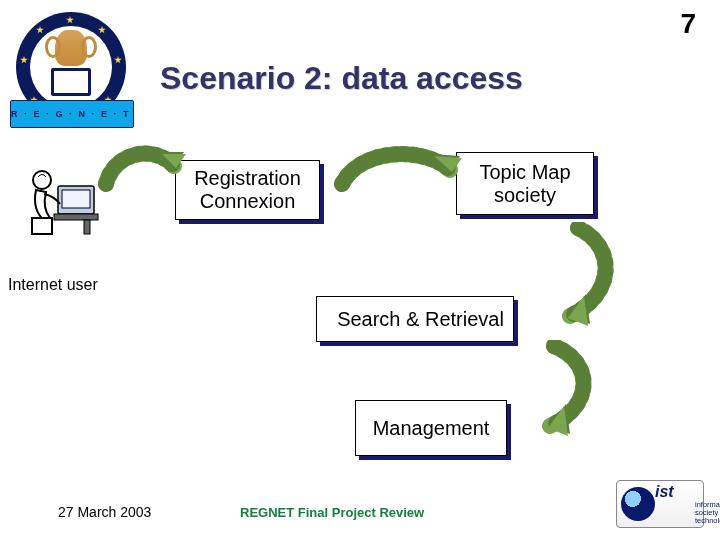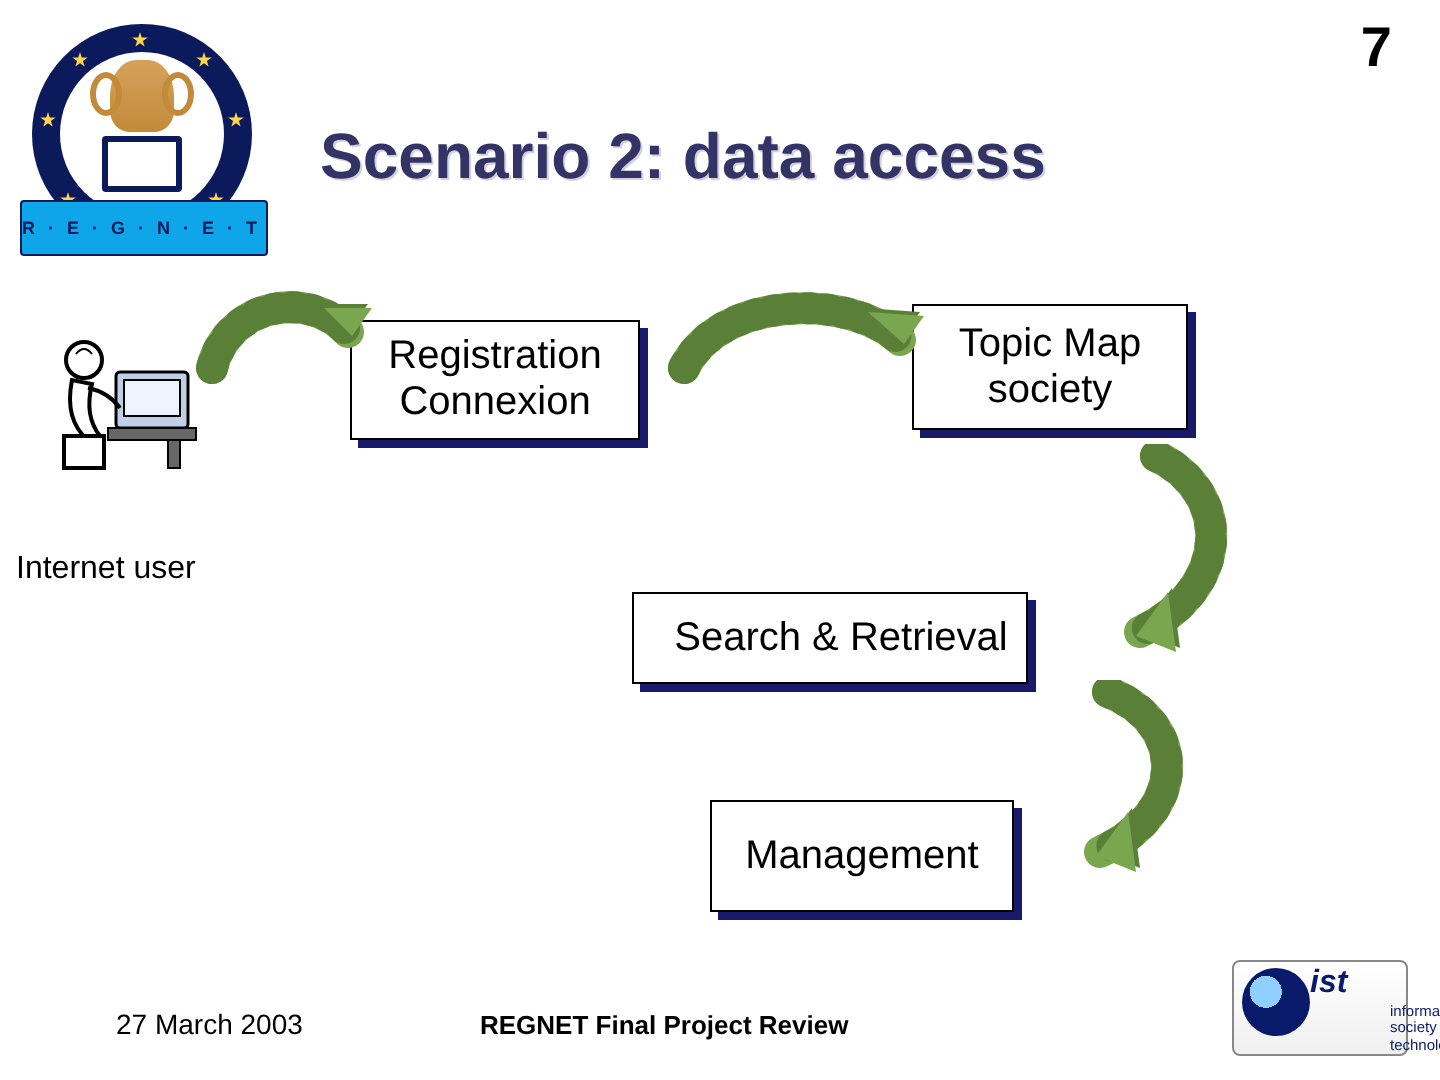--- a/index.html
+++ b/index.html
@@ -154,33 +154,33 @@
     left: 58px;
     font-size: 14px;
     color: #000;
   }
   .footer-center {
     position: absolute;
     bottom: 20px;
     left: 240px;
     font-size: 13px;
     font-weight: bold;
-    color: #000000;
+    color: #15803d;
   }
   .footer-logo {
     position: absolute;
     bottom: 12px;
     right: 16px;
     width: 88px;
     height: 48px;
     border-radius: 4px;
     background: linear-gradient(#fff,#f0f0f0);
     border: 1px solid #888;
     display:flex;
-    align-items:flex-start;
+    align-items:center;
     padding:3px 4px;
     box-sizing:border-box;
     gap:4px;
   }
   .ist-ball{
     width:34px;height:34px;border-radius:50%;
     background: radial-gradient(circle at 35% 35%, #8fd0ff 0 8px, #0a1a6a 8px 100%);
     position:relative;
     flex:0 0 auto;
   }

